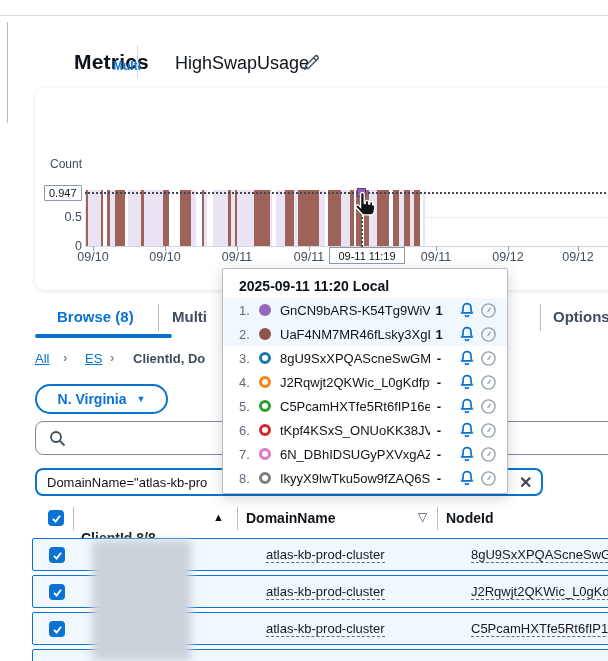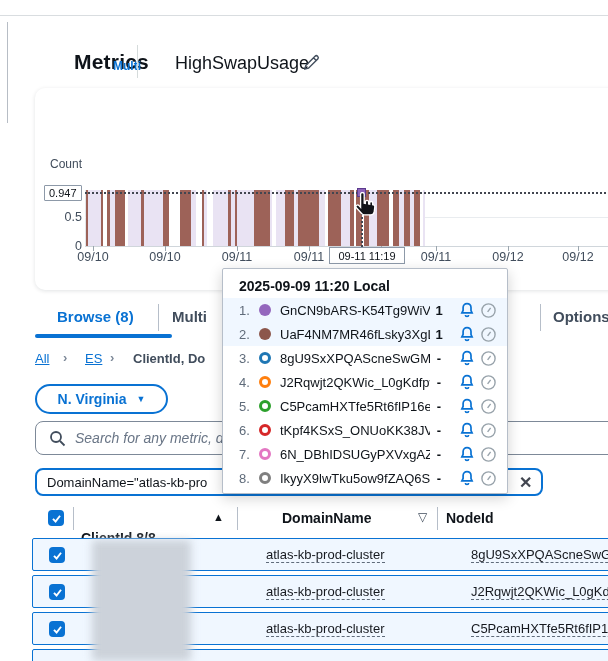--- a/index.html
+++ b/index.html
@@ -244,38 +244,37 @@
     <span class="region-caret">▼</span>
   </div>
 
   <div class="abs searchbox" style="left:35px;top:421px;width:595px;height:34px;">
     <span class="abs" style="left:13px;top:8px;">
       <svg width="17" height="17" viewBox="0 0 17 17">
           <circle cx="7" cy="7" r="5" fill="none" stroke="#414d5c" stroke-width="1.8"></circle>
           <line x1="11" y1="11" x2="15.5" y2="15.5" stroke="#414d5c" stroke-width="1.8"></line>
         </svg>
     </span>
-    <span class="abs placeholder" style="left:39px;top:8px;">Search for any metric, d</span>
   </div>
 
   <div class="abs token" style="left:35px;top:468px;width:508px;height:28px;">
     <span class="abs token-text" style="left:10px;top:5px;">DomainName="atlas-kb-pro</span>
     <span class="abs token-x" style="left:482px;top:3px;">✕</span>
   </div>
 
   <div class="abs checkbox" style="left:48px;top:510px;">
     <svg width="11" height="11" viewBox="0 0 14 14">
         <polyline points="2.5,7.5 5.8,10.8 11.5,3.5" fill="none" stroke="#fff" stroke-width="2.4"></polyline>
       </svg>
   </div>
   <div class="abs tabdiv" style="left:73px;top:507px;height:23px;"></div>
   <div class="abs th" style="left:81px;top:530px;text-align:center;">ClientId 8/8</div>
   <div class="abs sort" style="left:213px;top:511px;">▲</div>
   <div class="abs tabdiv" style="left:237px;top:507px;height:23px;"></div>
-  <div class="abs th" style="left:246px;top:510px;margin-left:36px;">DomainName</div>
+  <div class="abs th" style="left:246px;top:510px;">DomainName</div>
   <div class="abs sort-outline" style="left:418px;top:510px;">▽</div>
   <div class="abs tabdiv" style="left:437px;top:507px;height:23px;"></div>
   <div class="abs th" style="left:446px;top:510px;">NodeId</div>
 
   <div id="rows">
       <div class="abs trow" style="left: 32px; top: 538px; width: 600px; height: 33px;">
         <span class="checkbox abs" style="left: 16px; top: 8px;">
           <svg width="11" height="11" viewBox="0 0 14 14">
             <polyline points="2.5,7.5 5.8,10.8 11.5,3.5" fill="none" stroke="#fff" stroke-width="2.4"></polyline>
           </svg>
@@ -300,21 +299,21 @@
         </span>
         <span class="abs cell-link" style="left: 233px; top: 8px;">atlas-kb-prod-cluster</span>
         <span class="abs cell-link" style="left: 438px; top: 8px; max-width: 162px; overflow: hidden;">C5PcamHXTfe5Rt6fIP16eA</span>
       </div>
       <div class="abs trow" style="left: 32px; top: 649px; width: 600px; height: 33px;"></div>
     </div>
 
   <div class="abs blurblock" style="left:92px;top:540px;width:99px;height:121px;z-index:2;"></div>
 
   <div class="abs tooltip" style="left:222px;top:268px;width:286px;height:226px;z-index:30;">
-    <div class="tt-title">2025-09-09 11:20 Local</div>
+    <div class="tt-title">2025-09-11 11:20 Local</div>
     <div id="tt-rows">
         <div class="tt-row hl">
           <span class="tt-idx">1.</span>
           <span class="tt-dot" style="background: rgb(148, 103, 189);"></span>
           <span class="tt-name">GnCN9bARS-K54Tg9WiV5-g</span>
           <span class="tt-val">1</span>
           <span class="tt-ico">
             <svg width="16" height="16" viewBox="0 0 16 16">
               <path d="M8 1.6c-2.4 0-3.9 1.7-3.9 3.9v3L2.9 10.9h10.2L12 8.5v-3c0-2.2-1.6-3.9-4-3.9z" fill="none" stroke="#0972d3" stroke-width="1.7"></path>
               <path d="M6.4 12.9a1.6 1.6 0 0 0 3.2 0" fill="none" stroke="#0972d3" stroke-width="1.7"></path>

